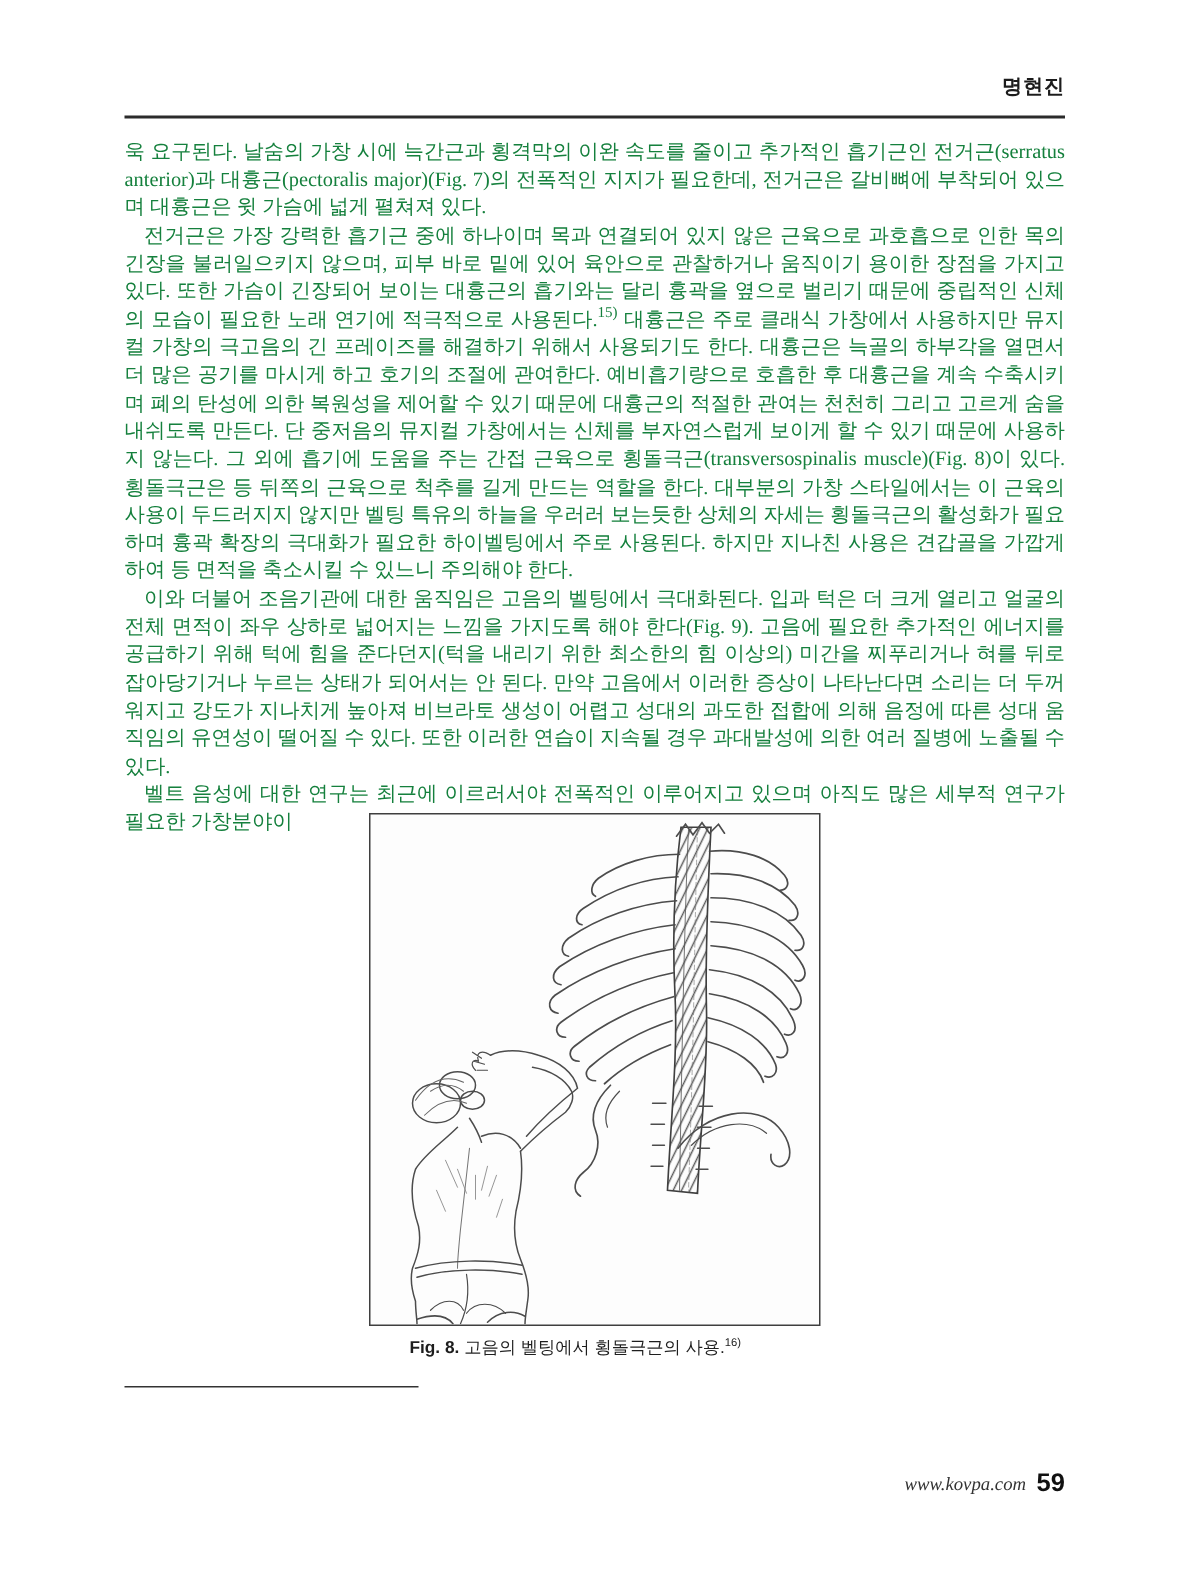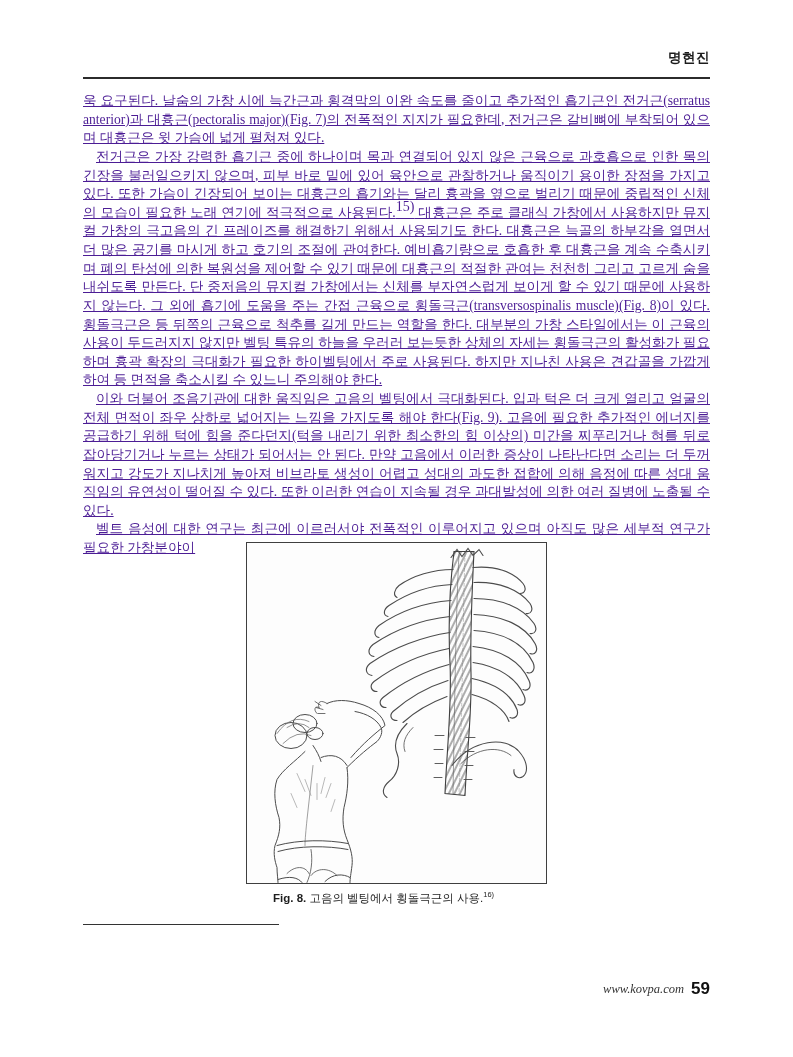--- a/index.html
+++ b/index.html
@@ -12,25 +12,25 @@
   
   .running-head{
     top:49px;right:83px;
     font-family:"Liberation Sans","DejaVu Sans",sans-serif;
     font-weight:bold;font-size:13.5px;color:#1c1c1c;letter-spacing:.5px;
   }
   .header-rule{top:77px;left:83px;width:627px;height:1.5px;background:#2b2b2b;}
   
   .body-text{
     top:92px;left:83px;width:627px;
-    font-size:13.6px;line-height:18.62px;text-align:justify;color:#4c1d95;text-decoration:underline;
+    font-size:13.6px;line-height:18.62px;text-align:justify;color:#15803d;
   }
   .body-text p{margin:0;}
   .body-text p.indent{text-indent:13px;}
-  sup{font-size:14px;line-height:0;vertical-align:super;}
+  sup{font-size:10px;line-height:0;vertical-align:super;}
   
   .figure-box{
     left:246px;top:542px;width:301px;height:342px;
     border:1.5px solid #3f3f3f;box-sizing:border-box;background:#fdfdfd;
   }
   .figure-box svg{display:block;width:100%;height:100%;}
   .figure-caption{
     left:246px;top:891px;width:470px;
     font-family:"Liberation Sans","DejaVu Sans",sans-serif;
     font-size:11.5px;color:#1e1e1e;

